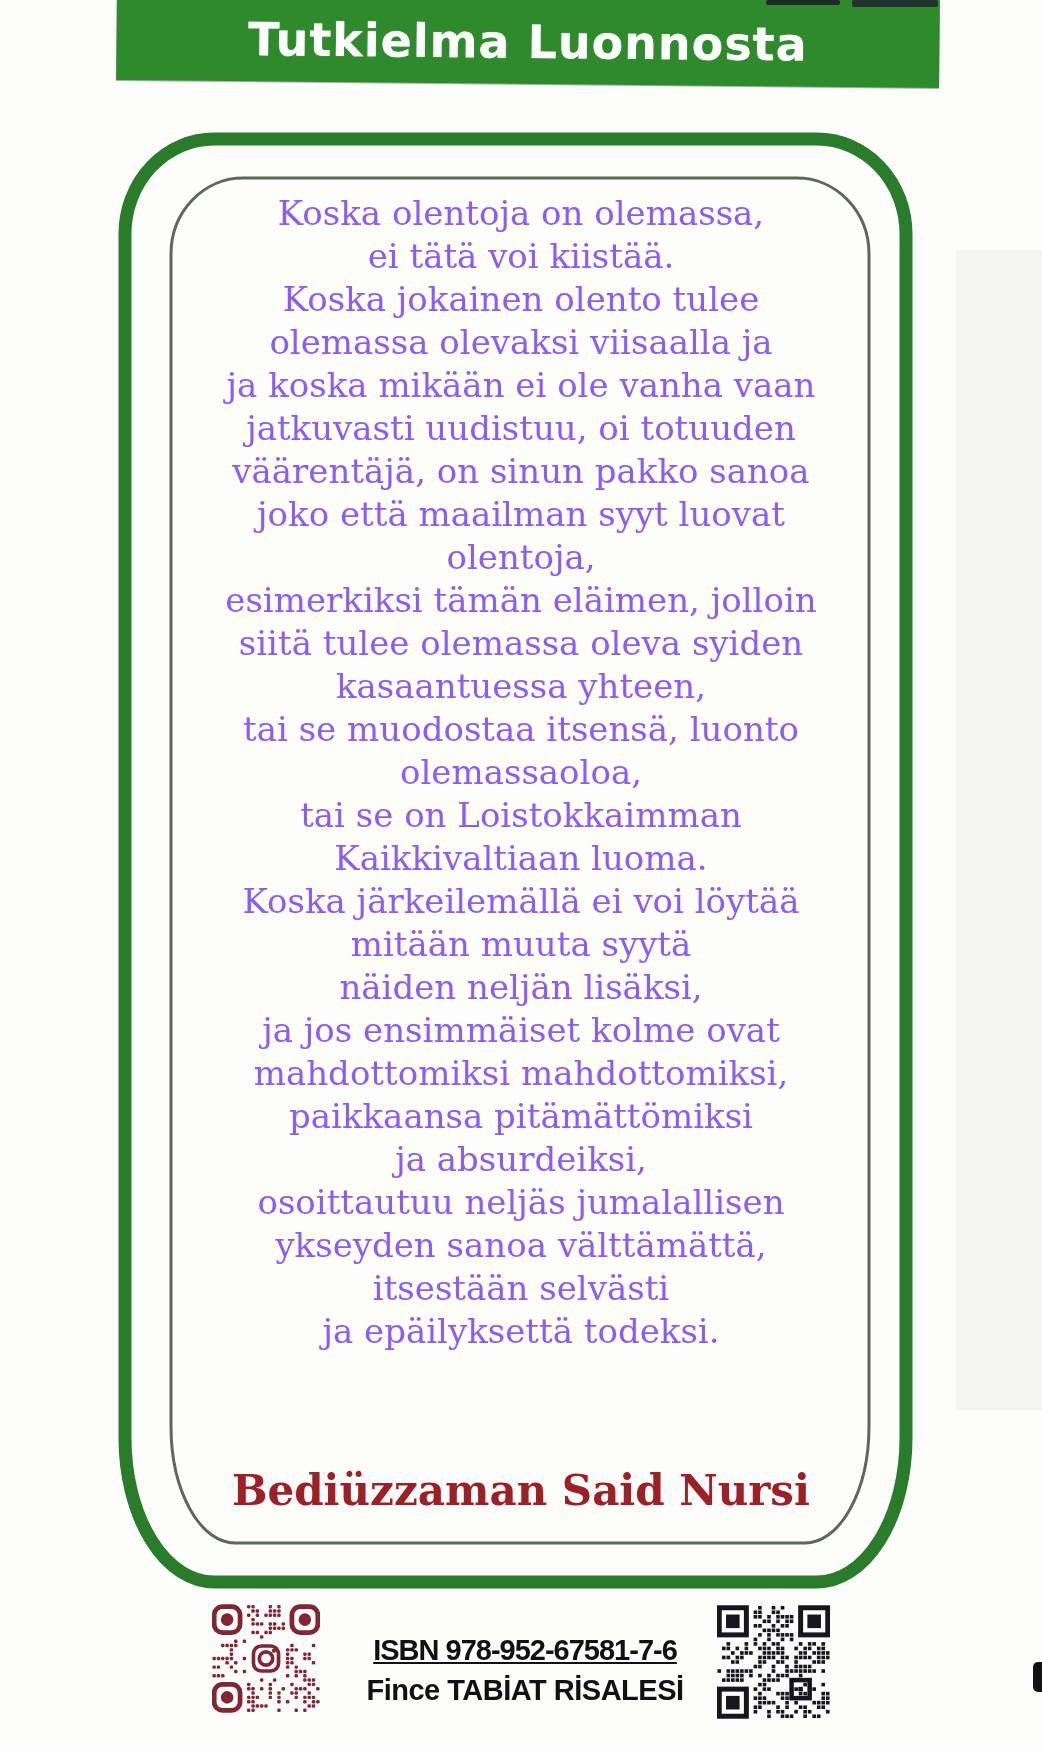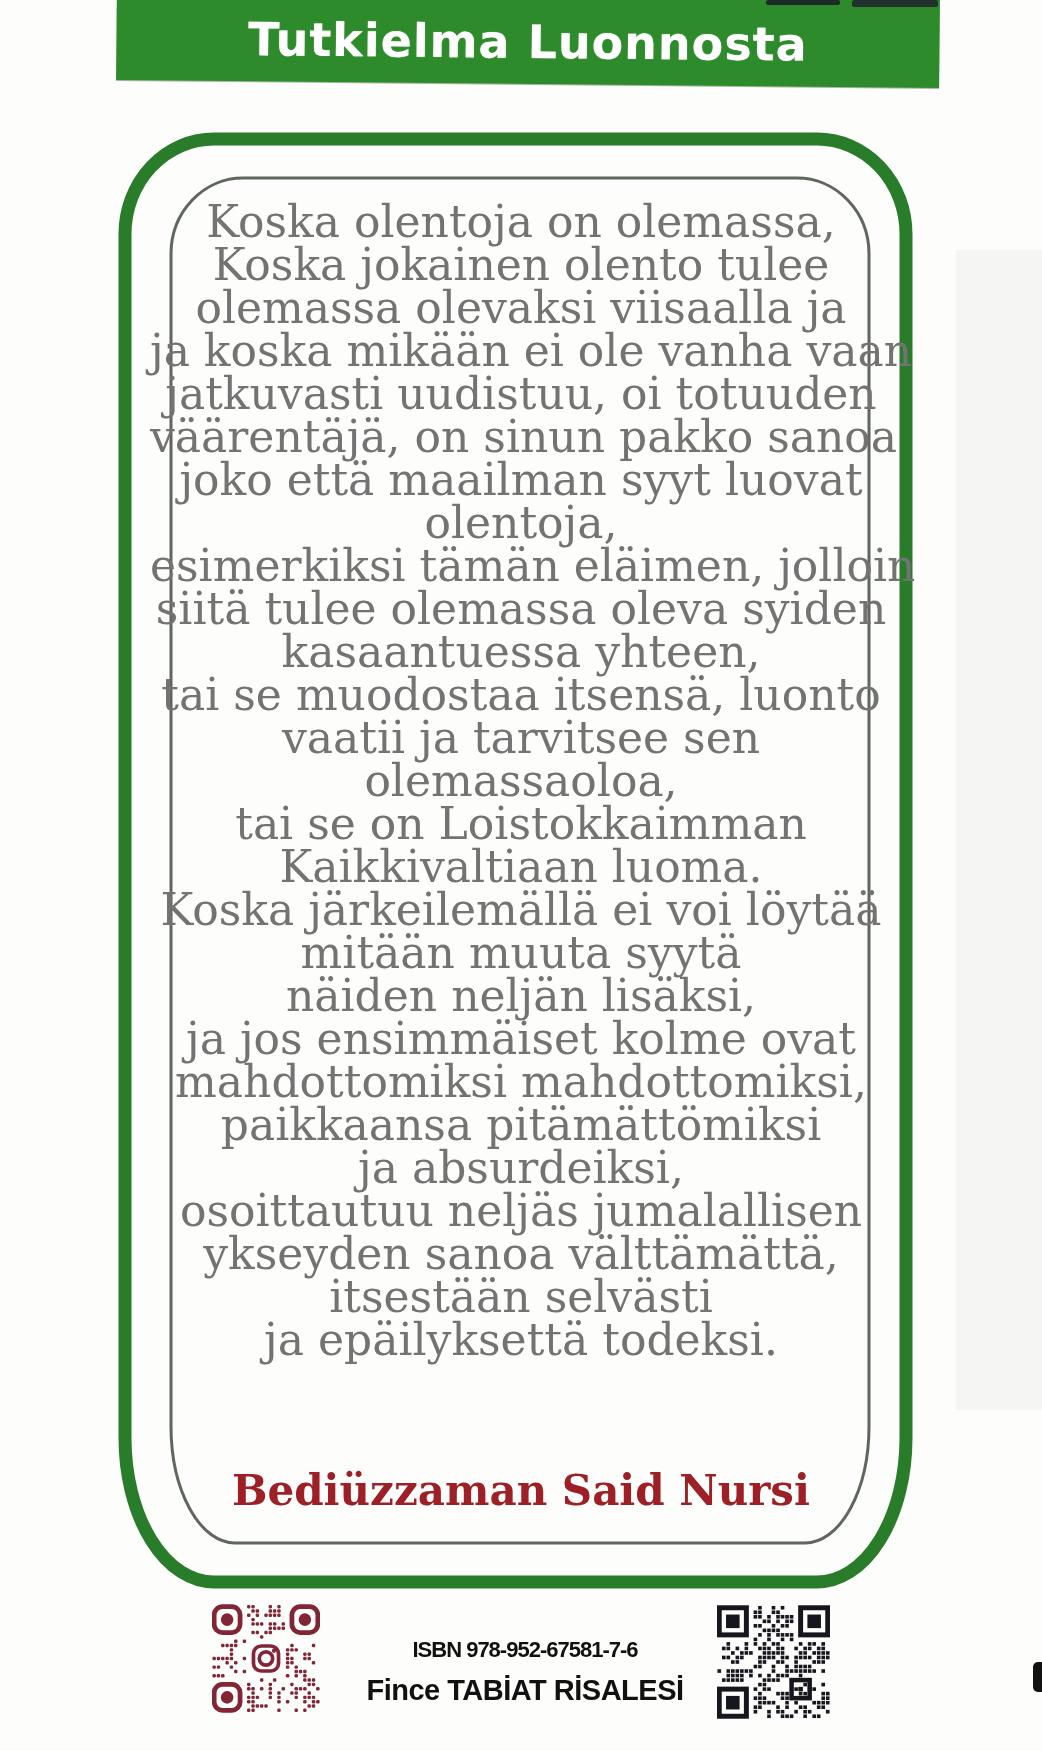--- a/index.html
+++ b/index.html
@@ -24,38 +24,38 @@
   }
   
   .artifact-top-1{position:absolute;left:766px;top:0;width:74px;height:5px;background:#1c2a28;border-radius:2px;}
   .artifact-top-2{position:absolute;left:852px;top:0;width:86px;height:7px;background:#23312e;border-radius:2px;}
   .edge-mark{position:absolute;left:1033px;top:1662px;width:9px;height:30px;background:#121212;border-radius:5px 0 0 5px;}
   .margin-shade{position:absolute;left:956px;top:250px;width:86px;height:1160px;background:rgba(60,60,55,0.04);}
   
   .frame{position:absolute;left:0;top:0;width:1042px;height:1751px;pointer-events:none;}
   
   .quote-block{
-    position:absolute;left:150px;top:200px;width:742px;
-    text-align:center;font-size:44px;line-height:43px;color:#737373;
+    position:absolute;left:150px;top:192px;width:742px;
+    text-align:center;font-size:34px;line-height:43px;color:#8b5cf6;
   }
   .para2{}
   .quote-line{white-space:nowrap;}
   .attribution{
     position:absolute;left:150px;top:1466px;width:742px;text-align:center;
     font-size:42px;color:#9c2026;font-weight:bold;
   }
   
   .qr{position:absolute;}
   .qr-left{left:212px;top:1602px;width:108px;height:113px;}
   .qr-right{left:717px;top:1605px;width:113px;height:114px;}
   .isbn-block{
     position:absolute;left:290px;top:1630px;width:470px;text-align:center;
     font-family:"Liberation Sans", sans-serif;font-weight:bold;color:#111111;
   }
-  .isbn-line{font-size:22px;line-height:40px;letter-spacing:-1px;}
+  .isbn-line{font-size:29px;line-height:40px;letter-spacing:-1px;text-decoration:underline;}
   .edition-line{font-size:29px;line-height:40px;letter-spacing:-0.5px;}
 </style>
 </head>
 <body>
 
 <div class="banner">
   <span class="banner-title">Tutkielma Luonnosta</span>
 </div>
 
 <div class="artifact-top-1"></div>
@@ -66,32 +66,32 @@
 <svg class="frame" viewBox="0 0 1042 1751">
   <path d="M 125 234 A 89 95 0 0 1 214 139 L 817 139 A 89 95 0 0 1 906 234
            L 906 1438 A 89 144 0 0 1 817 1582 L 214 1582 A 89 144 0 0 1 125 1438 Z" fill="none" stroke="#287c2a" stroke-width="13"></path>
   <path d="M 171 254 A 72 76 0 0 1 243 178 L 797 178 A 72 76 0 0 1 869 254
            L 869 1426 A 64 117 0 0 1 805 1543 L 235 1543 A 64 117 0 0 1 171 1426 Z" fill="none" stroke="#5f665c" stroke-width="3"></path>
 </svg>
 
 <div class="quote-block">
   <div>
     <div class="quote-line">Koska olentoja on olemassa,</div>
+    <div class="quote-line">ei tätä voi kiistää.</div>
     <div class="quote-line">Koska jokainen olento tulee</div>
     <div class="quote-line">olemassa olevaksi viisaalla ja</div>
     <div class="quote-line">ja koska mikään ei ole vanha vaan</div>
     <div class="quote-line">jatkuvasti uudistuu, oi totuuden</div>
     <div class="quote-line">väärentäjä, on sinun pakko sanoa</div>
     <div class="quote-line">joko että maailman syyt luovat</div>
     <div class="quote-line">olentoja,</div>
     <div class="quote-line">esimerkiksi tämän eläimen, jolloin</div>
     <div class="quote-line">siitä tulee olemassa oleva syiden</div>
     <div class="quote-line">kasaantuessa yhteen,</div>
     <div class="quote-line">tai se muodostaa itsensä, luonto</div>
-    <div class="quote-line">vaatii ja tarvitsee sen</div>
     <div class="quote-line">olemassaoloa,</div>
     <div class="quote-line">tai se on Loistokkaimman</div>
     <div class="quote-line">Kaikkivaltiaan luoma.</div>
   </div>
   <div class="para2">
     <div class="quote-line">Koska järkeilemällä ei voi löytää</div>
     <div class="quote-line">mitään muuta syytä</div>
     <div class="quote-line">näiden neljän lisäksi,</div>
     <div class="quote-line">ja jos ensimmäiset kolme ovat</div>
     <div class="quote-line">mahdottomiksi mahdottomiksi,</div>

